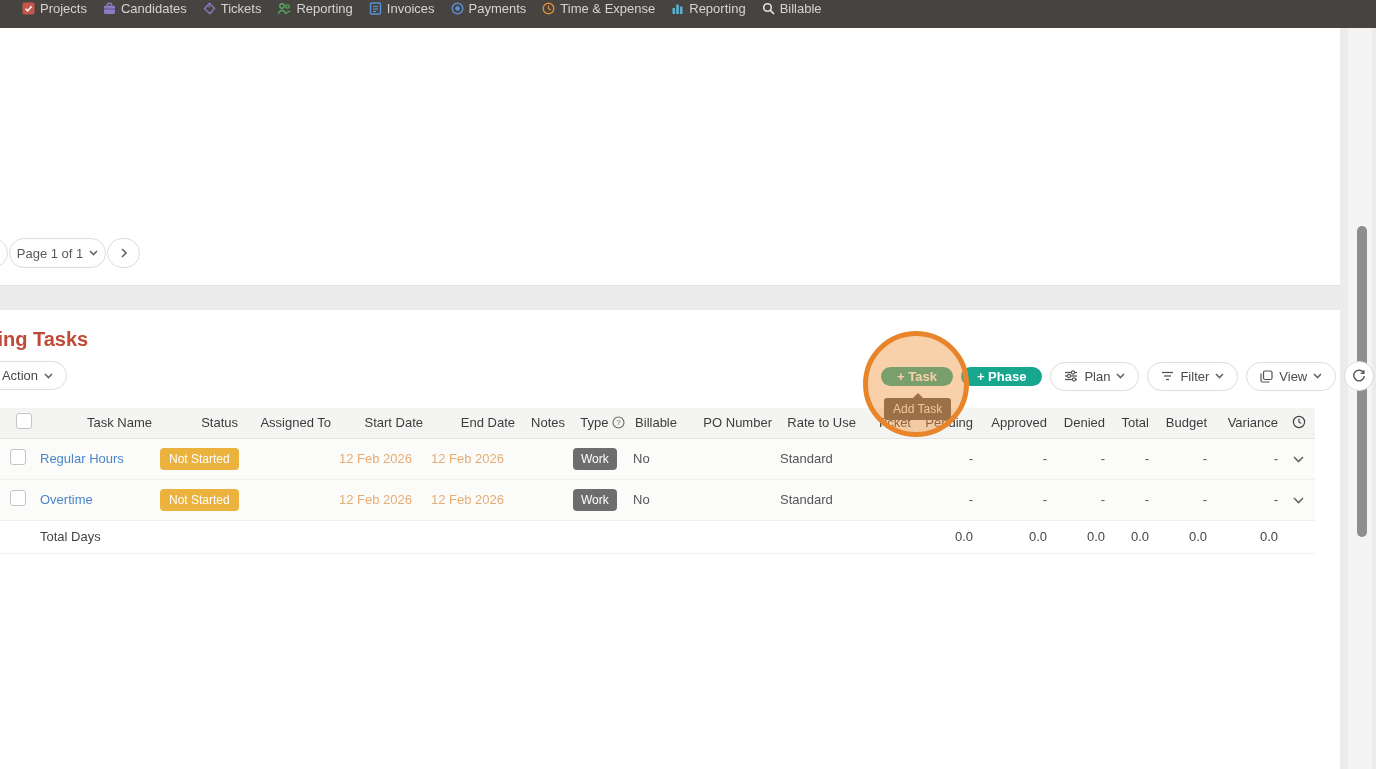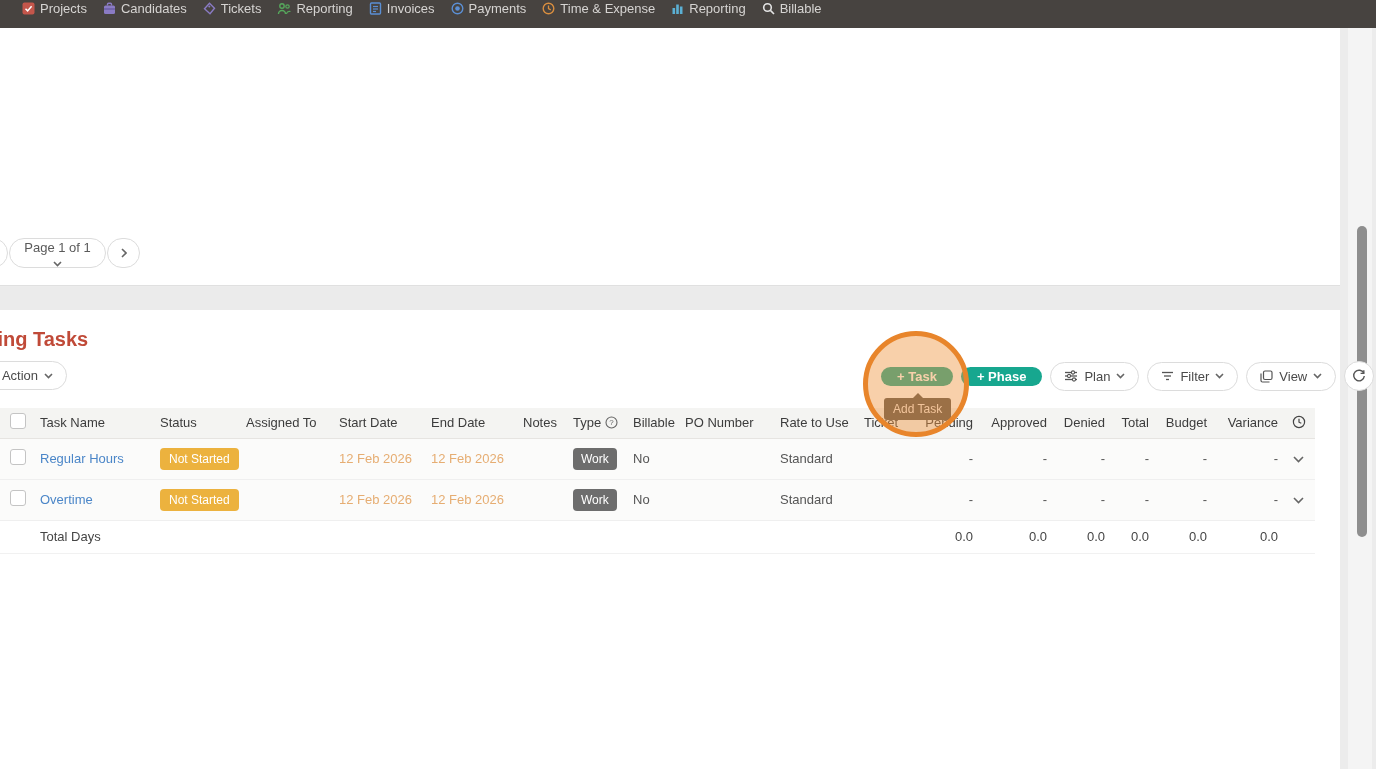--- a/index.html
+++ b/index.html
@@ -44,21 +44,21 @@
     border-left:6px solid transparent; border-right:6px solid transparent; border-bottom:6px solid #565049; }
   .ann-circle { position:absolute; left:863px; top:21px; width:106px; height:106px; border-radius:50%;
     border:5px solid #e8852b; background:rgba(240,150,66,0.45); z-index:50; pointer-events:none; }
 
   
   table.tasks { position:absolute; left:0; top:98px; width:1315px; border-collapse:collapse; table-layout:fixed; z-index:10; }
   table.tasks th { background:#f4f4f2; font-size:13px; font-weight:500; color:#3c3c3c; text-align:left;
     height:30px; padding:0 4px; white-space:nowrap; overflow:hidden; }
   table.tasks td { font-size:13px; color:#555; height:41px; padding:0 4px; white-space:nowrap;
     border-bottom:1px solid #efefef; overflow:hidden; }
-  table.tasks tr.hdr th { border-bottom:1px solid #e6e4e1; }
+  table.tasks tr.hdr th { border-bottom:1px solid #e6e4e1;text-align:right; }
   table.tasks .num { text-align:right; }
   table.tasks tr.total-row td { height:33px; color:#454545; font-weight:500; border-bottom:1px solid #f1f1f1; }
   .chkbox { width:16px; height:16px; border:1px solid #c4c4c4; border-radius:3px; background:#fff; display:inline-block; cursor:pointer; }
   .link { color:#4b86c8; cursor:pointer; }
   .badge-amber { display:inline-block; background:#ecb23e; color:#fff; font-size:12px; font-weight:500;
     padding:4px 9px; border-radius:4px; }
   .badge-gray { display:inline-block; background:#6d6d6d; color:#fff; font-size:12px; font-weight:500;
     padding:4px 8px; border-radius:4px; }
   .date-txt { color:#e6ad72; }
   .dash { color:#999; }
@@ -136,21 +136,21 @@
           <circle cx="5.5" cy="5.5" r="3.8" fill="none" stroke="#e3e3e3" stroke-width="1.6"></circle>
           <line x1="8.4" y1="8.4" x2="12" y2="12" stroke="#e3e3e3" stroke-width="1.6"></line>
         </svg>
       <span class="lbl">Billable</span>
     </div>
   </div>
 </div>
 
 <div class="card1">
   <div class="pg-btn" style="left:-24px; top:210px; width:32px;"></div>
-  <div class="pg-btn" style="left:9px; top:210px; width:97px;flex-direction:column;">
+  <div class="pg-btn" style="left:9px; top:210px; width:97px;">
     <span>Page 1 of 1</span>
     <svg width="9" height="6" viewBox="0 0 9 6">
         <polyline class="chev" points="1,1 4.5,4.5 8,1"></polyline>
       </svg>
   </div>
   <div class="pg-btn" style="left:107px; top:210px; width:33px;">
     <svg width="6" height="10" viewBox="0 0 6 10">
         <polyline class="chev" points="1,1 5,5 1,9"></polyline>
       </svg>
   </div>

